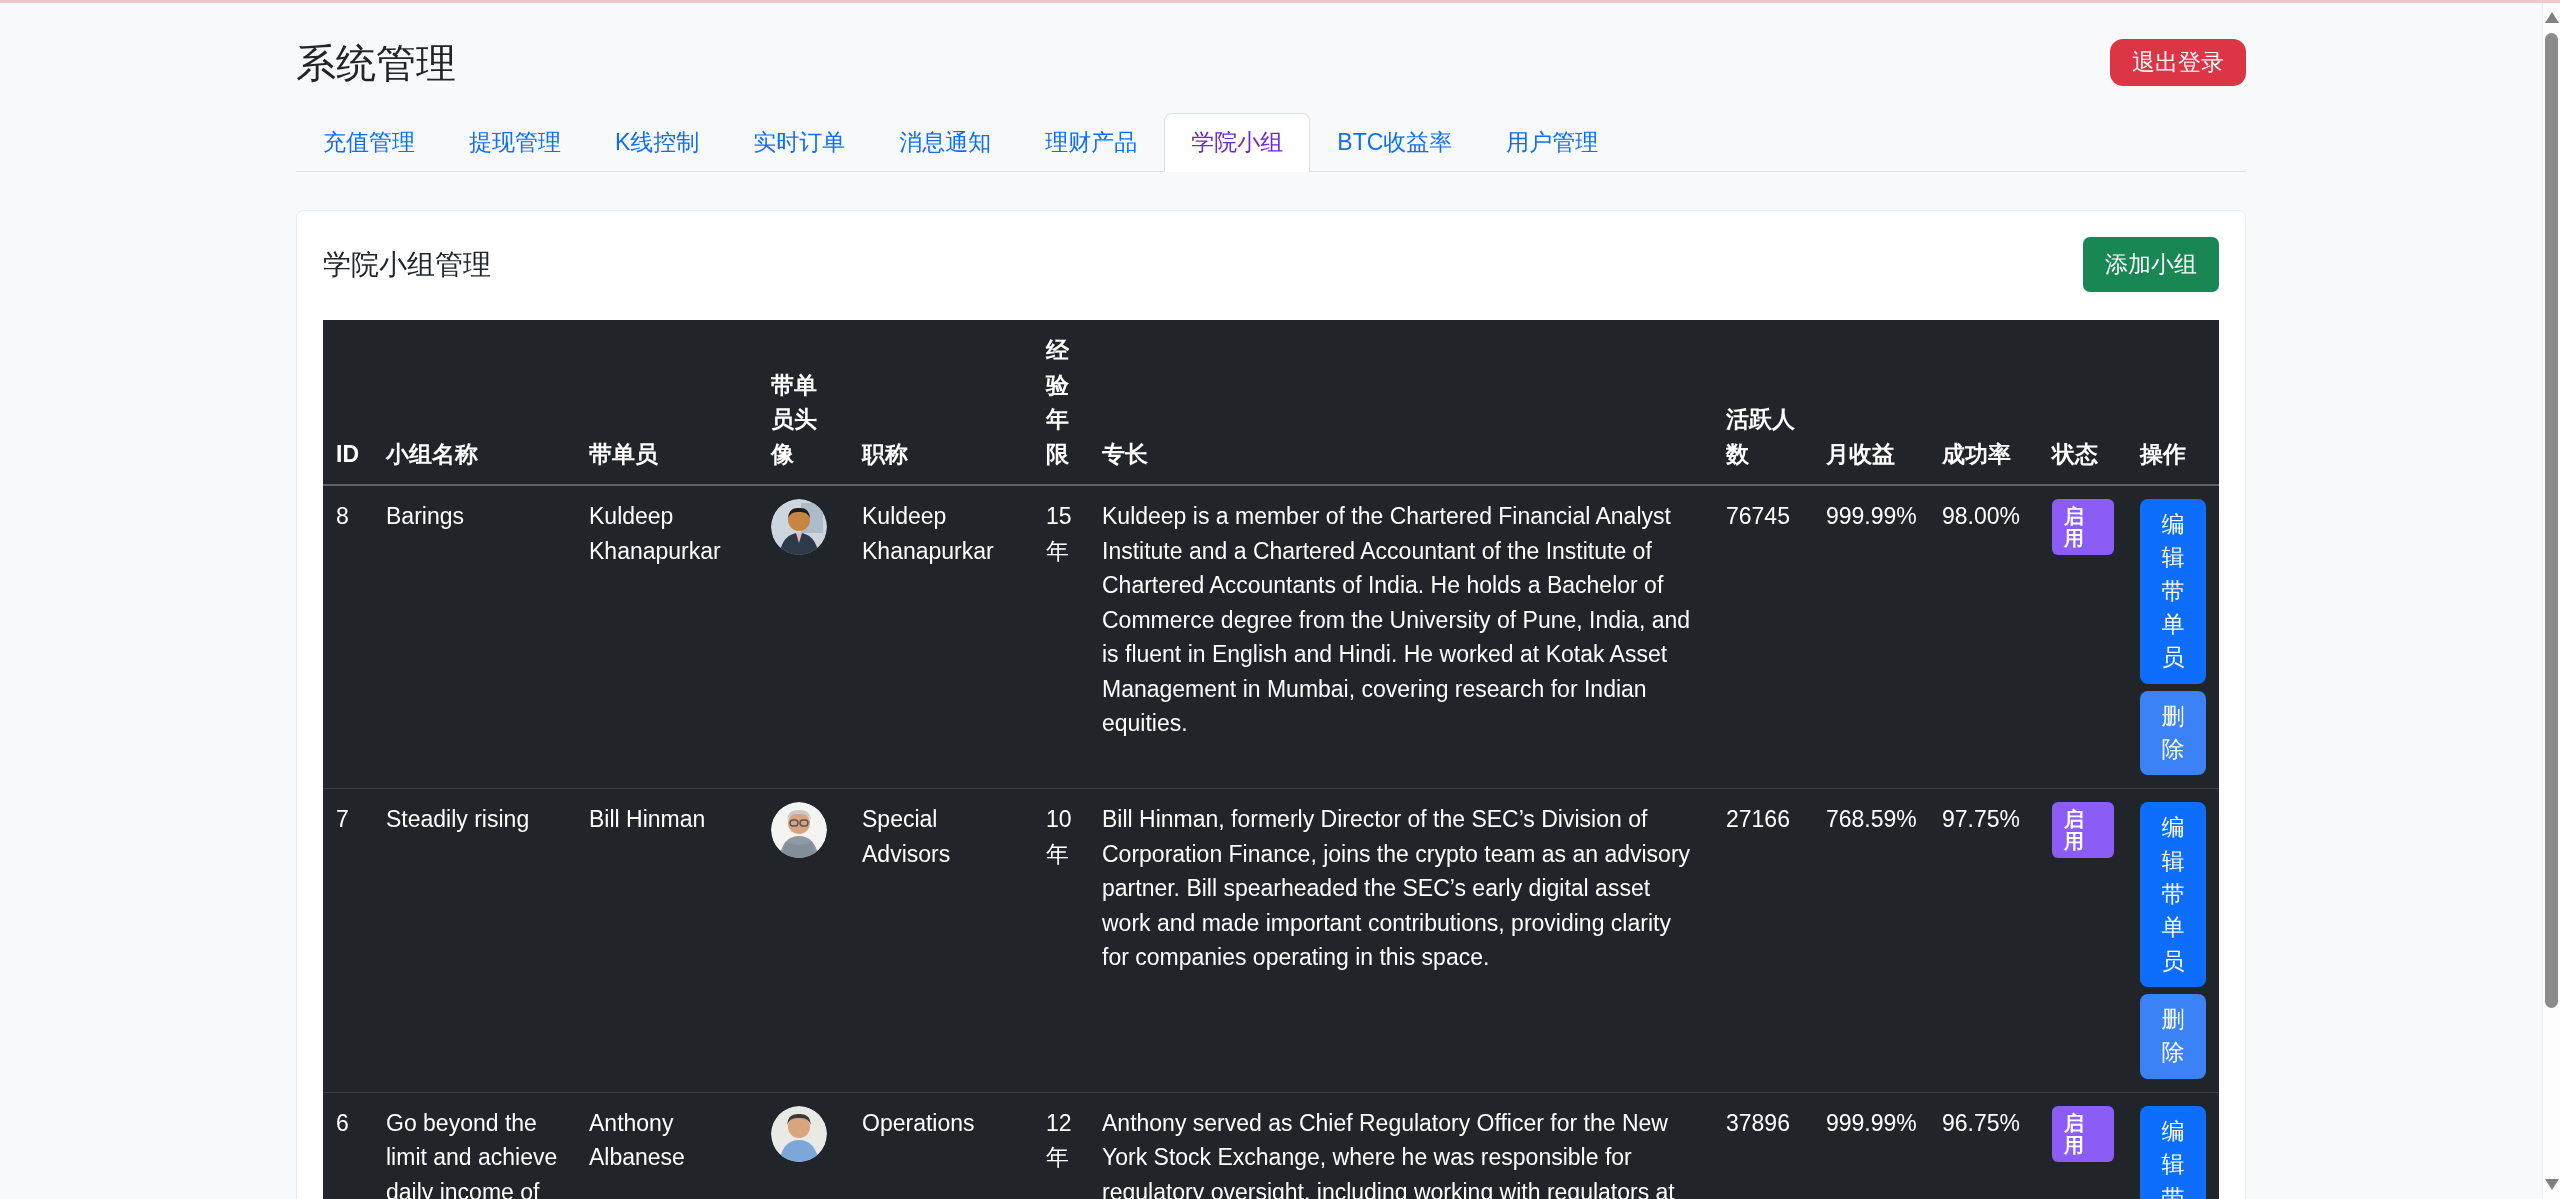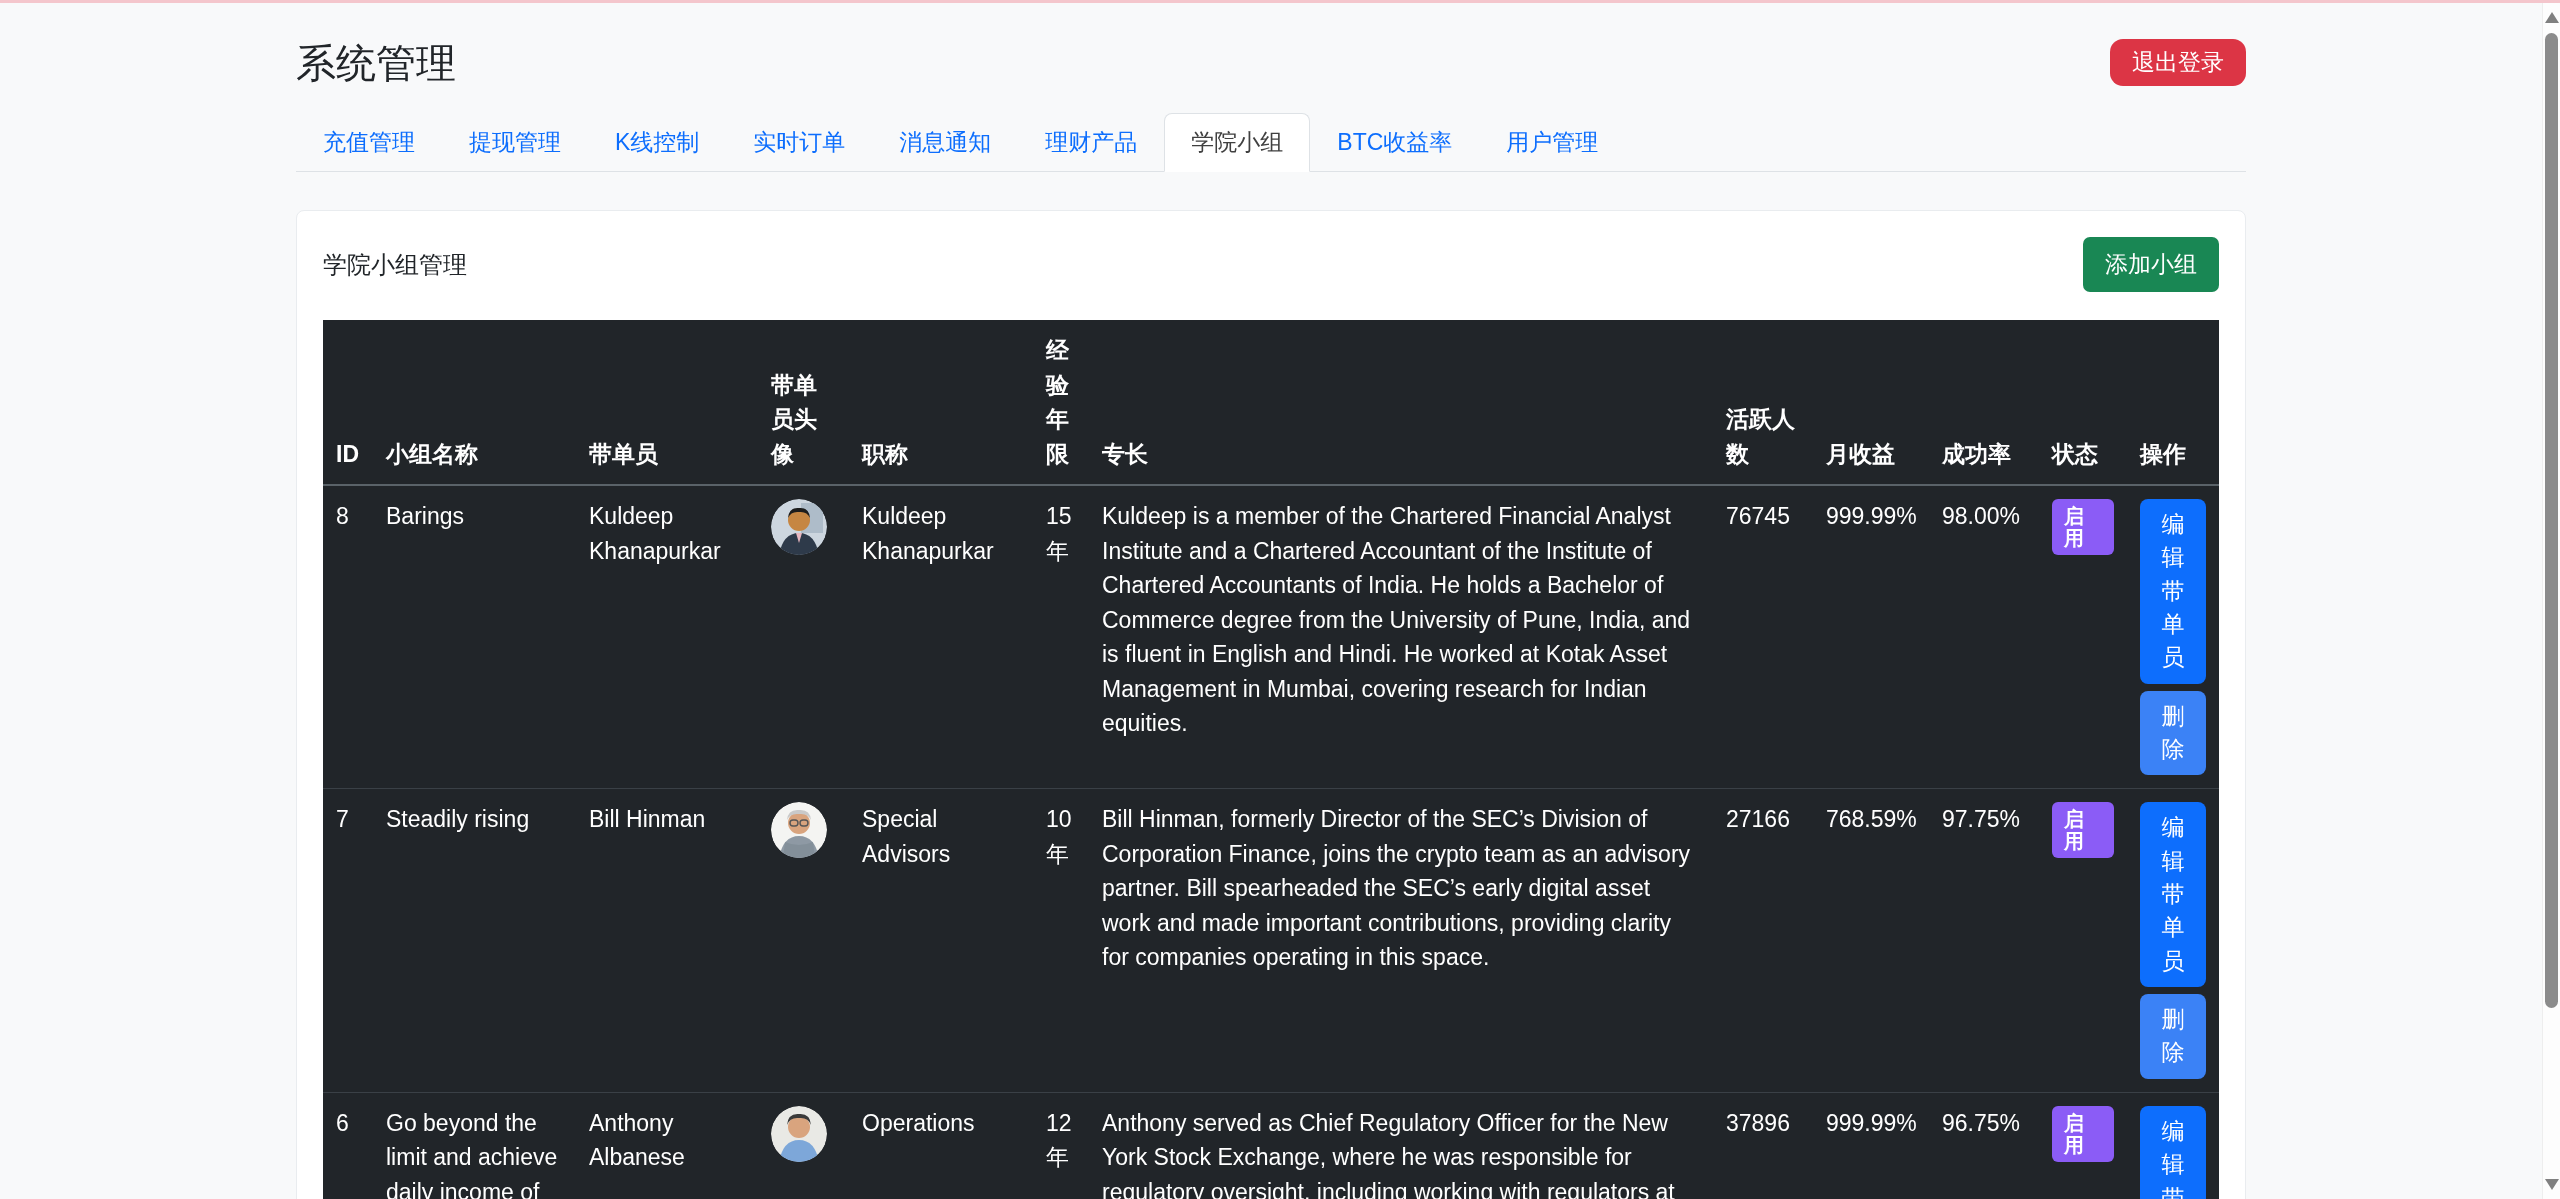--- a/index.html
+++ b/index.html
@@ -26,30 +26,30 @@
   }
 
   
   .nav-tabs { display:flex; margin-top:26px; border-bottom:1px solid #dee2e6; list-style:none; padding:0; }
   .tab {
     font-size:23px; color:#0d6efd; text-decoration:none;
     padding:13px 26px; display:block;
     border:1px solid transparent; border-radius:8px 8px 0 0;
     margin-bottom:-1px; cursor:pointer; white-space:nowrap;
   }
-  .tab.active { background:#fff; color:#404040; border-color:#dee2e6 #dee2e6 #fff; }
+  .tab.active { background:#fff; color:#6d28d9; border-color:#dee2e6 #dee2e6 #fff; }
 
   
   .card {
     margin-top:38px; background:#fff;
     border:1px solid #e9ecef; border-radius:8px;
     padding:26px; height:1000px;
   }
   .card-head { display:flex; justify-content:space-between; align-items:center; margin-bottom:28px; }
-  .card-title { font-size:24px; font-weight:500; margin:0; color:#212529; }
+  .card-title { font-size:28px; font-weight:500; margin:0; color:#212529; }
   .add-btn {
     background:#198754; color:#fff; border:none; border-radius:7px;
     font-size:23px; padding:12px 22px; cursor:pointer;
     font-family:"Liberation Sans", sans-serif;
   }
 
   
   table.groups {
     width:1896px; border-collapse:collapse; table-layout:fixed;
     background:#212529; color:#fff; font-size:23px;

